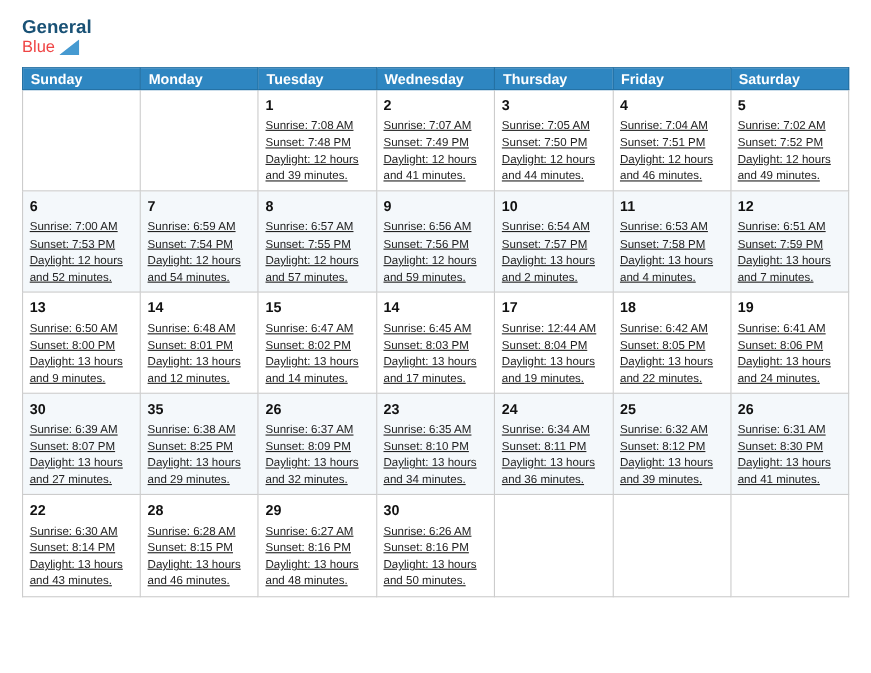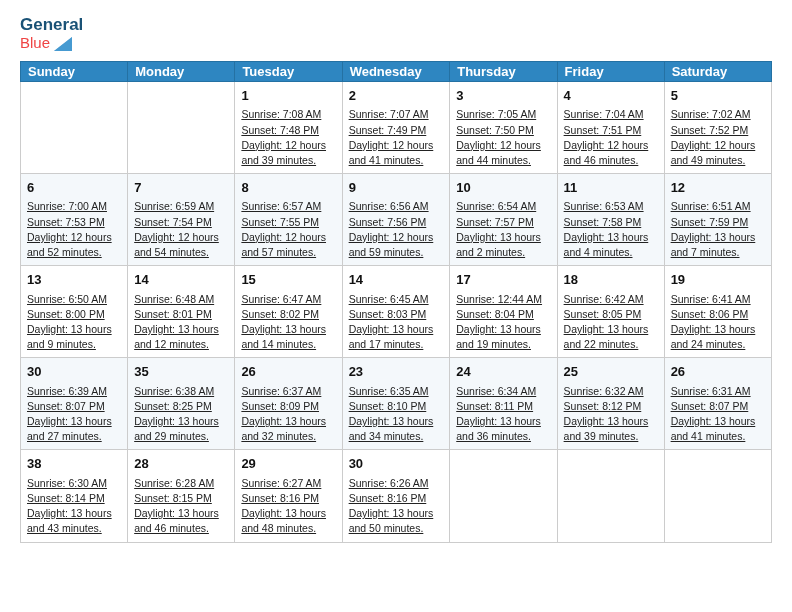--- a/index.html
+++ b/index.html
@@ -274,27 +274,27 @@
           </td>
           <td>
             <span class="day-num">25</span>
             <div class="day-info">Sunrise: 6:32 AM
 Sunset: 8:12 PM
 Daylight: 13 hours and 39 minutes.</div>
           </td>
           <td>
             <span class="day-num">26</span>
             <div class="day-info">Sunrise: 6:31 AM
-Sunset: 8:07 PM
+Sunset: 8:30 PM
 Daylight: 13 hours and 41 minutes.</div>
           </td>
         </tr>
         <tr>
           <td>
-            <span class="day-num">38</span>
+            <span class="day-num">22</span>
             <div class="day-info">Sunrise: 6:30 AM
 Sunset: 8:14 PM
 Daylight: 13 hours and 43 minutes.</div>
           </td>
           <td>
             <span class="day-num">28</span>
             <div class="day-info">Sunrise: 6:28 AM
 Sunset: 8:15 PM
 Daylight: 13 hours and 46 minutes.</div>
           </td>

